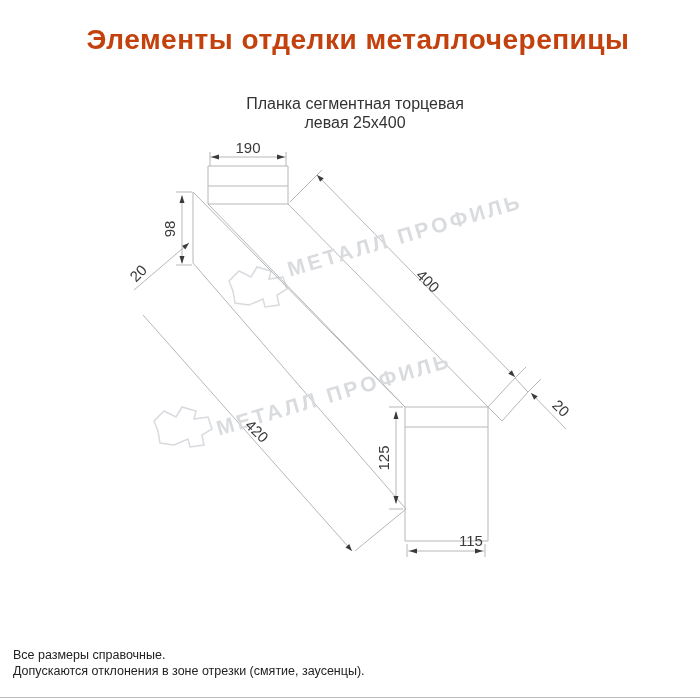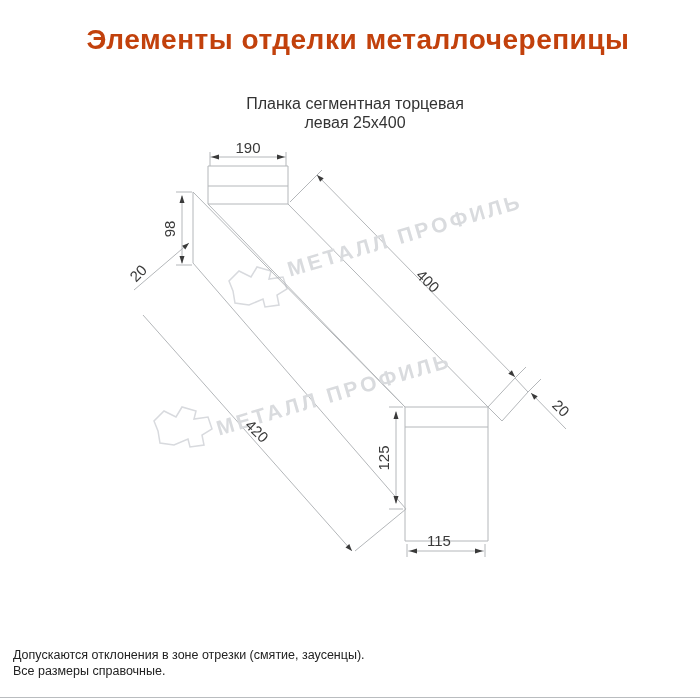--- a/index.html
+++ b/index.html
@@ -26,21 +26,21 @@
     position:absolute;font-size:15px;color:#3a3a3a;white-space:nowrap;
     transform:translate(-50%,-50%);
   }
   #d110{left:248px;top:147px;}
   #d98 {left:169px;top:229px;transform:translate(-50%,-50%) rotate(-90deg);}
   #d20t{left:138px;top:273px;transform:translate(-50%,-50%) rotate(-45deg);}
   #d400{left:428px;top:281px;transform:translate(-50%,-50%) rotate(44deg);}
   #d20b{left:561px;top:408px;transform:translate(-50%,-50%) rotate(44deg);}
   #d420{left:257px;top:431px;transform:translate(-50%,-50%) rotate(44deg);}
   #d125{left:383px;top:458px;transform:translate(-50%,-50%) rotate(-90deg);}
-  #d115{left:439px;top:540px;}
+  #d115{left:471px;top:540px;}
   
   .wm{
     position:absolute;font-weight:bold;font-size:21px;letter-spacing:3px;
     color:#d9dbde;white-space:nowrap;transform-origin:0 50%;
     transform:rotate(-16.5deg);
   }
   #wm1{left:288px;top:258px;}
   #wm2{left:217px;top:417px;}
   
   .footer{
@@ -140,18 +140,18 @@
   <span class="dim" id="d110">190</span>
   <span class="dim" id="d98">98</span>
   <span class="dim" id="d20t">20</span>
   <span class="dim" id="d400">400</span>
   <span class="dim" id="d20b">20</span>
   <span class="dim" id="d420">420</span>
   <span class="dim" id="d125">125</span>
   <span class="dim" id="d115">115</span>
 
   <div class="footer">
+    <div>Все размеры справочные.</div>
     <div>Допускаются отклонения в зоне отрезки (смятие, заусенцы).</div>
-    <div>Все размеры справочные.</div>
   </div>
   <div class="bottom-rule"></div>
 
 </div>
 
 </body></html>

